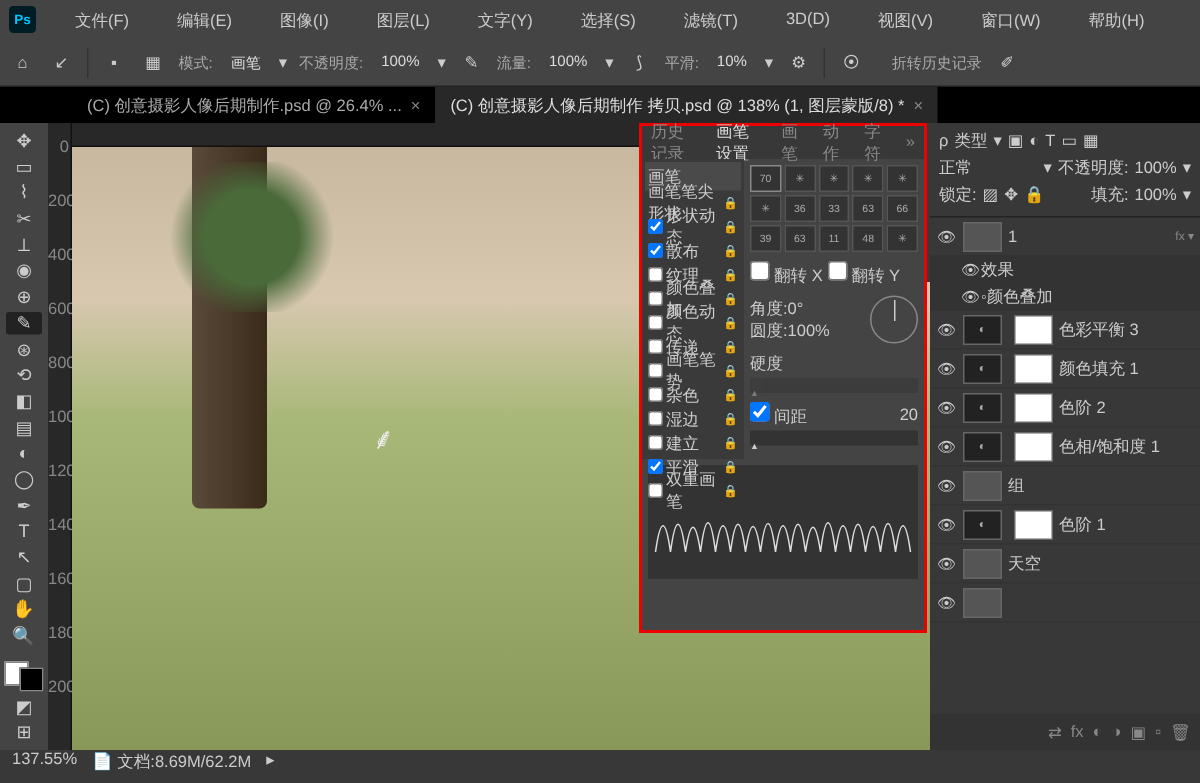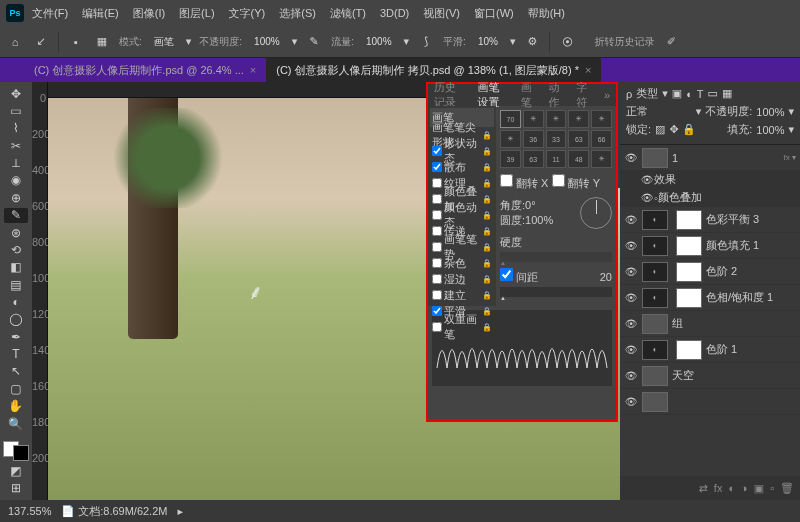--- a/index.html
+++ b/index.html
@@ -1,25 +1,25 @@
 <!DOCTYPE html>
 <html><head>
 <meta charset="utf-8">
 <style>
 *{margin:0;padding:0;box-sizing:border-box;font-family:"Microsoft YaHei",sans-serif;font-size:11px;user-select:none}
 body{width:800px;height:522px;background:#323232;color:#ccc;overflow:hidden;position:relative}
-.menubar{height:26px;background:#444;display:flex;align-items:center;padding:0 6px;gap:2px}
+.menubar{height:26px;background:#444;display:flex;align-items:center;padding:0 6px;gap:20px}
 .menubar .logo{width:18px;height:18px;background:#001d26;border-radius:3px;display:flex;align-items:center;justify-content:center;color:#00c8ff;font-size:9px;font-weight:bold}
 .menubar span{padding:0 6px;cursor:pointer;font-size:11px}
 .optbar{height:32px;background:#444;border-bottom:1px solid #222;display:flex;align-items:center;padding:0 6px;gap:8px}
 .optbar .ico{width:18px;height:18px;display:inline-flex;align-items:center;justify-content:center}
 .optbar .lbl{font-size:10px;color:#aaa}
 .optbar .val{font-size:10px;color:#ddd;padding:0 4px}
 .optbar .sep{width:1px;height:20px;background:#333}
-.tabbar{height:24px;background:#4c1d95;display:flex;align-items:center;padding-left:24px}
+.tabbar{height:24px;background:#000000;display:flex;align-items:center;padding-left:48px}
 .tab{padding:4px 10px;font-size:10px;color:#aaa;cursor:pointer;border-top:1px solid transparent}
 .tab.active{background:#282828;color:#ddd}
 .tab .x{margin-left:6px;color:#888}
 .workspace{position:absolute;top:82px;left:0;right:0;bottom:22px;display:flex}
 .toolbox{width:32px;background:#444;padding:4px 0;display:flex;flex-direction:column;align-items:center;gap:2px}
 .toolbox .tool{width:24px;height:20px;display:flex;align-items:center;justify-content:center;border-radius:2px;cursor:pointer;font-size:12px}
 .toolbox .tool.active{background:#222}
 .toolbox .swatch{margin-top:8px;position:relative;width:26px;height:26px}
 .toolbox .fg{position:absolute;width:16px;height:16px;background:#fff;border:1px solid #888;top:0;left:0}
 .toolbox .bg{position:absolute;width:16px;height:16px;background:#000;border:1px solid #888;bottom:0;right:0}
@@ -66,21 +66,21 @@
 .layer-opts .slim{flex:1}
 .layers{flex:1;overflow-y:auto;font-size:10px}
 .layer{display:flex;align-items:center;height:26px;padding:0 4px;border-bottom:1px solid #333}
 .layer .vis{width:14px;text-align:center;font-size:10px}
 .layer .thumb{width:26px;height:20px;background:#555;margin:0 4px;border:1px solid #666}
 .layer .thumb.adj{background:#222;color:#aaa;font-size:8px;text-align:center;line-height:18px}
 .layer .name{flex:1;white-space:nowrap;overflow:hidden}
 .layer .extra{font-size:8px;color:#888}
 .layer.sub{padding-left:20px;height:18px;background:#333}
 .layer-btns{height:24px;background:#333;display:flex;align-items:center;justify-content:flex-end;gap:6px;padding:0 6px;font-size:10px;color:#888}
-.statusbar{position:absolute;bottom:0;left:0;right:0;height:22px;background:#383838;display:flex;align-items:center;padding:0 8px;font-size:10px;gap:10px}
+.statusbar{position:absolute;bottom:0;left:0;right:0;height:22px;background:#383838;display:flex;padding:0 8px;font-size:10px;gap:10px}
 </style>
 </head>
 <body>
 
 <div class="menubar">
   <div class="logo">Ps</div>
   <span>文件(F)</span>
   <span>编辑(E)</span>
   <span>图像(I)</span>
   <span>图层(L)</span>

